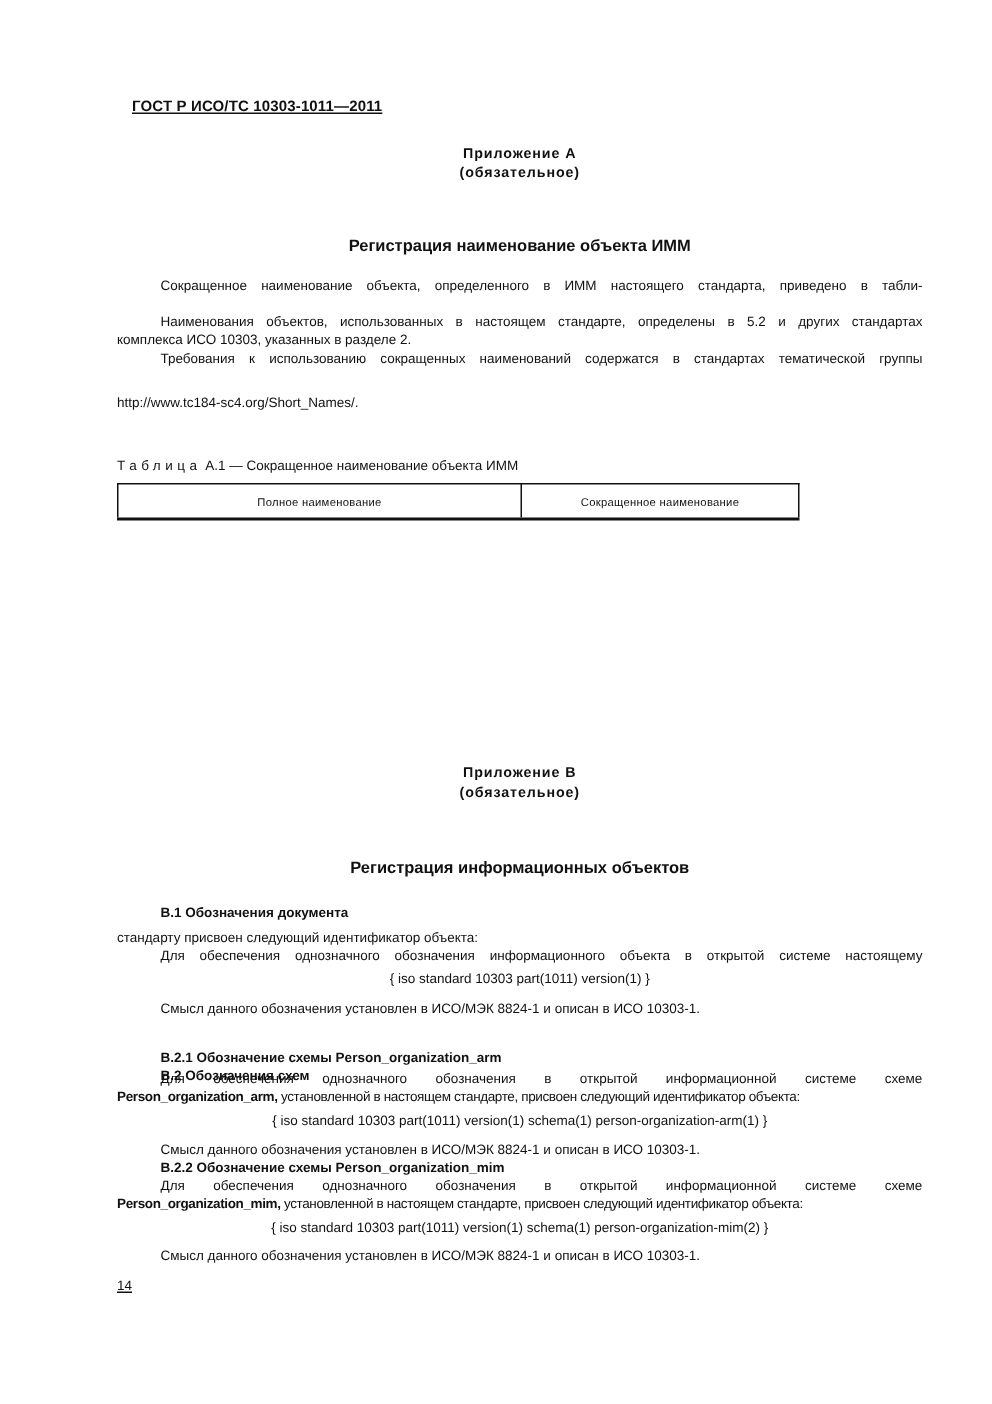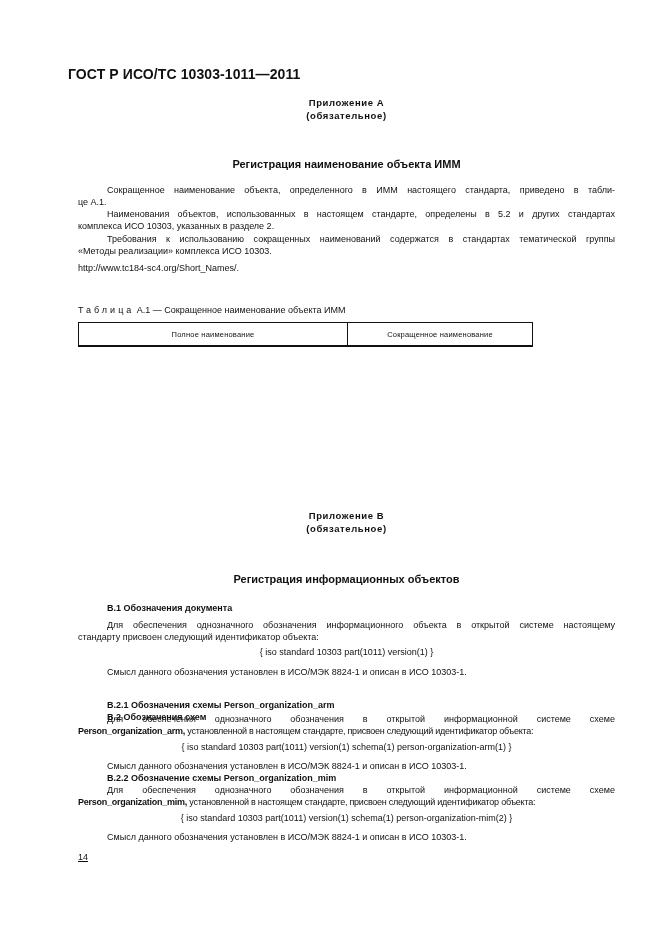--- a/index.html
+++ b/index.html
@@ -1,19 +1,19 @@
 <!DOCTYPE html>
 <html><head>
 <meta charset="utf-8">
 <style>
   html, body { margin: 0; padding: 0; background: #ffffff; }
   body { width: 661px; height: 936px; position: relative; overflow: hidden;
          font-family: "Liberation Sans", sans-serif; color: #111; }
   .abs { position: absolute; }
-  .hdr { left: 68px; top: 66px; font-size: 14px; font-weight: bold; letter-spacing: 0.1px; }
+  .hdr { left: 88px; top: 66px; font-size: 10px; font-weight: bold; letter-spacing: 0.1px; text-decoration: underline; }
   .center { left: 78px; width: 537px; text-align: center; }
   .annex { font-size: 9.5px; font-weight: bold; letter-spacing: 0.6px; }
   .annex-sub { font-size: 9.5px; font-weight: bold; letter-spacing: 0.6px; }
   .title { font-size: 11px; font-weight: bold; }
   .para { left: 78px; width: 537px; font-size: 9px; line-height: 12px; text-align: justify; }
   .para .ind { display: inline-block; width: 29px; }
   .line { left: 78px; width: 537px; font-size: 9px; line-height: 12px; white-space: nowrap; }
   .ind-line { left: 107px; font-size: 9px; line-height: 12px; white-space: nowrap; }
   .bold { font-weight: bold; }
   .spaced { letter-spacing: 3px; }
@@ -31,29 +31,27 @@
 <body>
 
 <div class="abs hdr">ГОСТ Р ИСО/ТС 10303-1011—2011</div>
 
 <div class="abs center annex" style="top:97px;">Приложение А</div>
 <div class="abs center annex-sub" style="top:110px;">(обязательное)</div>
 <div class="abs center title" style="top:158px;">Регистрация наименование объекта ИММ</div>
 
 <div class="abs para" style="top:184px;">
   <div style="text-align:justify;text-align-last:justify;"><span class="ind"></span><span>Сокращенное наименование объекта, определенного в ИММ настоящего стандарта, приведено в табли-</span></div>
-  <div>це А.1.</div>
 </div>
 <div class="abs para" style="top:208px;">
   <div style="text-align:justify;text-align-last:justify;"><span class="ind"></span><span>Наименования объектов, использованных в настоящем стандарте, определены в 5.2 и других стандартах</span></div>
   <div>комплекса ИСО 10303, указанных в разделе 2.</div>
 </div>
 <div class="abs para" style="top:233px;">
   <div style="text-align:justify;text-align-last:justify;"><span class="ind"></span><span>Требования к использованию сокращенных наименований содержатся в стандартах тематической группы</span></div>
-  <div>«Методы реализации» комплекса ИСО 10303.</div>
 </div>
 
 <div class="abs para" style="top:262px;">
   <div>http://www.tc184-sc4.org/Short_Names/.</div>
 </div>
 
 <div class="abs line" style="top:304px;">
   <span class="spaced">Таблица</span> <span>А.1 — Сокращенное наименование объекта ИММ</span>
 </div>
 
@@ -65,29 +63,29 @@
   </tr>
 </tbody>
   </table>
 
 <div class="abs center annex" style="top:510px;">Приложение В</div>
 <div class="abs center annex-sub" style="top:523px;">(обязательное)</div>
 <div class="abs center title" style="top:573px;">Регистрация информационных объектов</div>
 
 <div class="abs ind-line bold" style="top:602px;">В.1  Обозначения документа</div>
 <div class="abs para" style="top:619px;">
+  <div>стандарту присвоен следующий идентификатор объекта:</div>
   <div style="text-align:justify;text-align-last:justify;"><span class="ind"></span><span>Для обеспечения однозначного обозначения информационного объекта в открытой системе настоящему</span></div>
-  <div>стандарту присвоен следующий идентификатор объекта:</div>
 </div>
 <div class="abs center" style="top:647px;font-size:9px;">{ iso standard 10303 part(1011) version(1) }</div>
 <div class="abs ind-line" style="top:666px;">Смысл данного обозначения установлен в ИСО/МЭК 8824-1 и описан в ИСО 10303-1.</div>
 
 <div class="abs ind-line bold" style="top:711px;">В.2  Обозначения схем</div>
 
-<div class="abs ind-line bold" style="top:699px;">В.2.1  Обозначения схемы Person_organization_arm</div>
+<div class="abs ind-line bold" style="top:699px;">В.2.1  Обозначение схемы Person_organization_arm</div>
 <div class="abs just-line" style="top:713px;padding-left:29px;width:508px;">
   <span>Для</span>
   <span>обеспечения</span>
   <span>однозначного</span>
   <span>обозначения</span>
   <span>в</span>
   <span>открытой</span>
   <span>информационной</span>
   <span>системе</span>
   <span>схеме</span>

